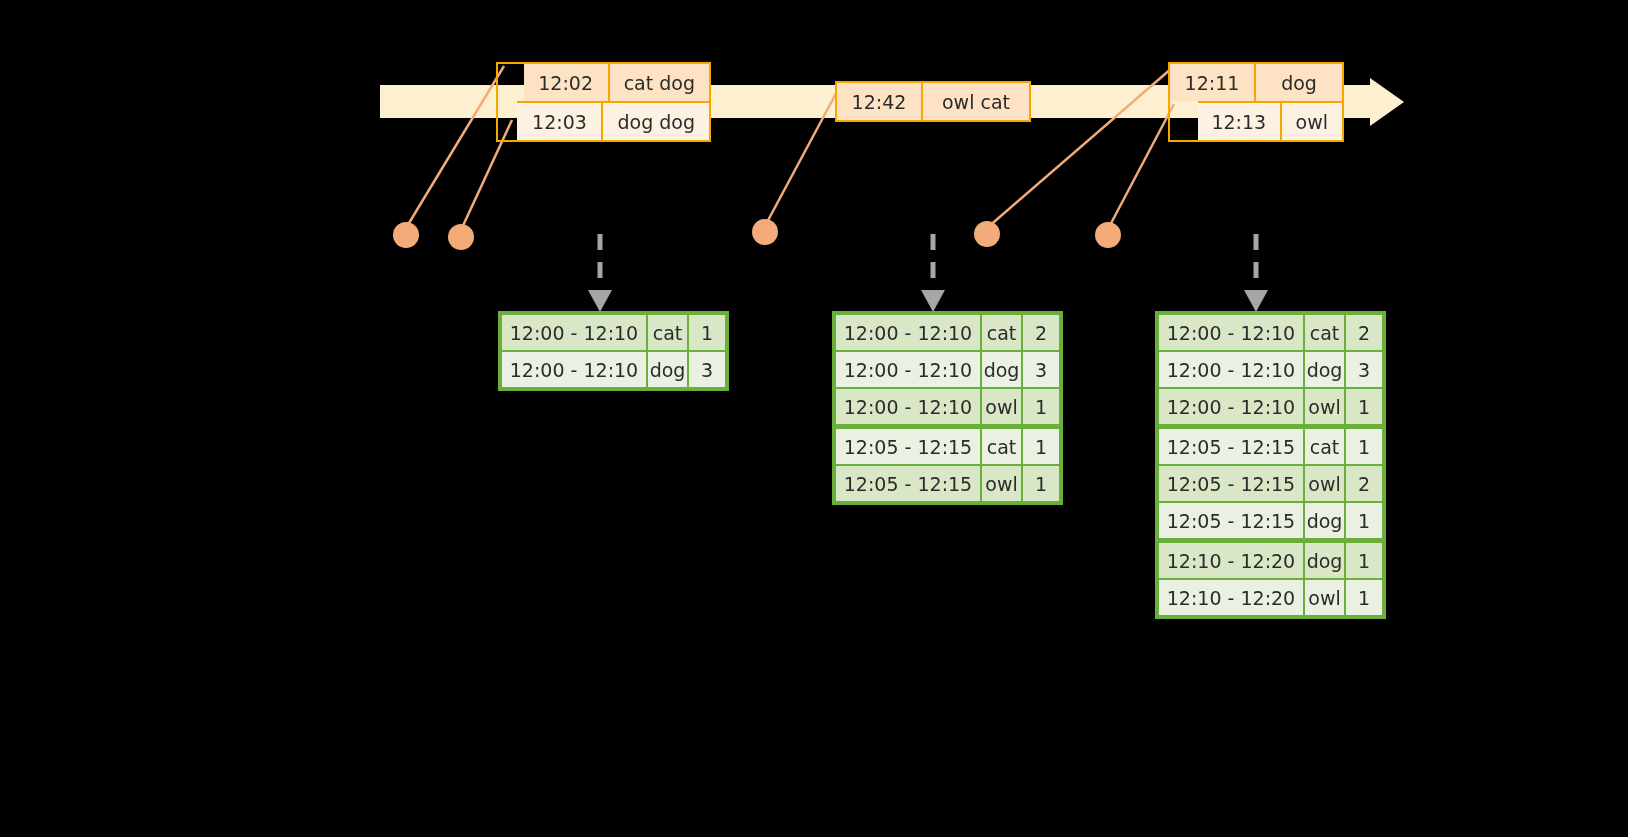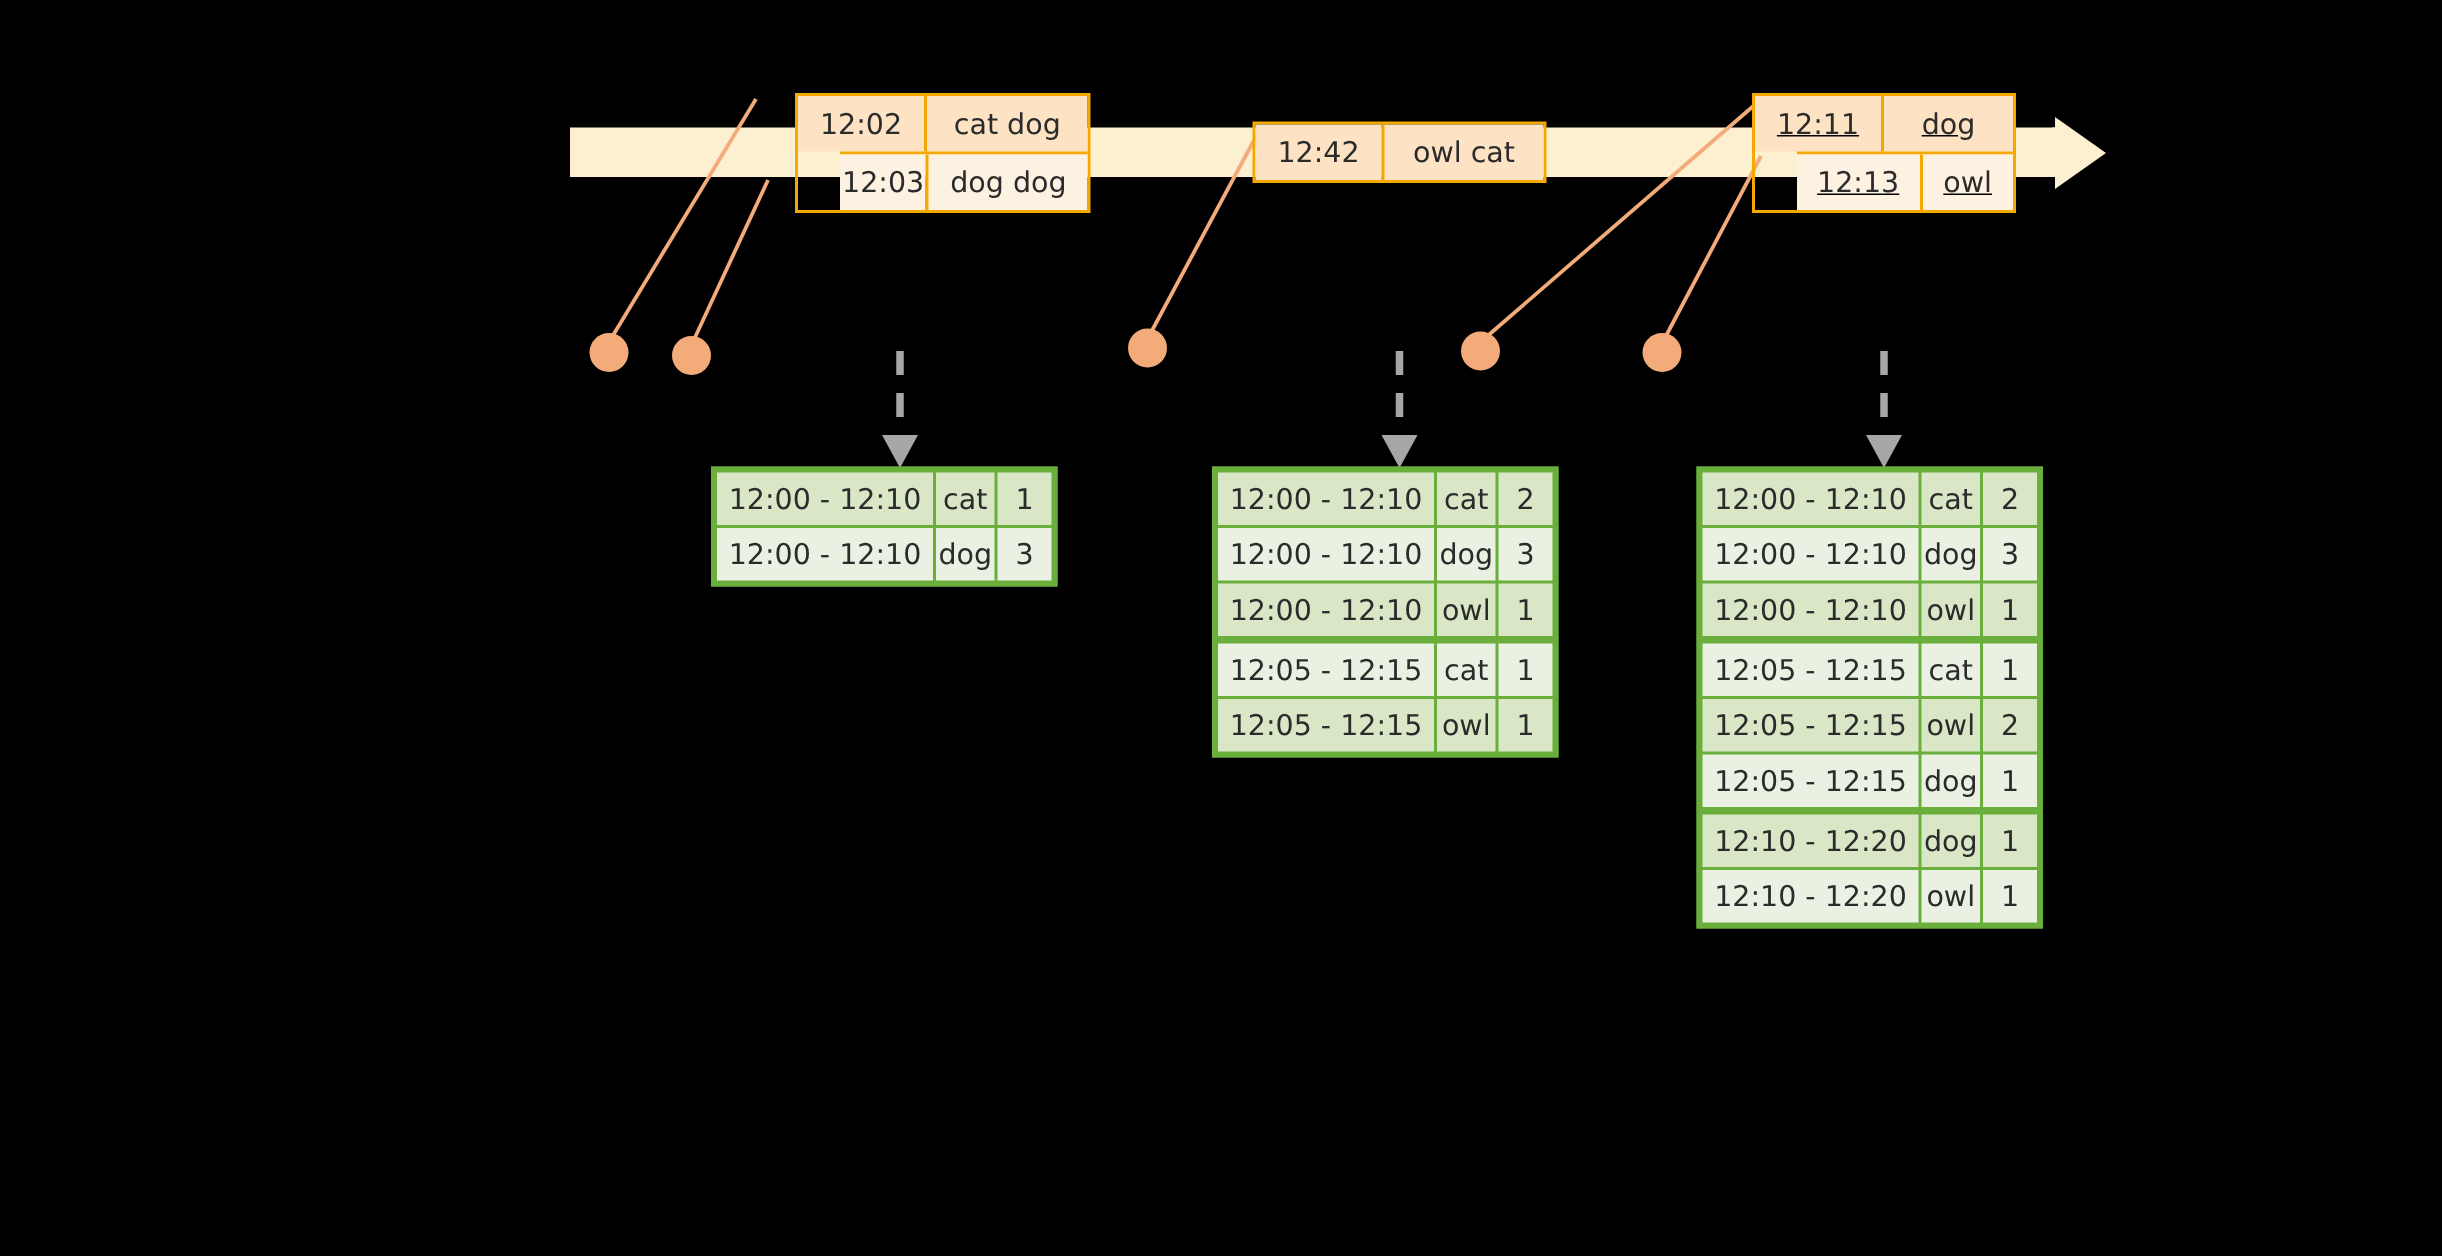--- a/index.html
+++ b/index.html
@@ -73,23 +73,23 @@
   }
   .evt-cell.time { width: 84px; }
   .evt-cell.words {
     flex: 1;
     border-left: 2px solid #f5a800;
     padding: 0 14px;
   }
   .shade-dark { background: #fde3c3; }
   .shade-light { background: #fdf2e2; }
 
-  #evt-a { left: 530px; top: 62px; width: 197px; }
+  #evt-a { left: 496px; top: 62px; width: 215px; align-items: flex-end; }
   #evt-b { left: 835px; top: 81px; width: 196px; }
-  #evt-c { left: 1168px; top: 62px; width: 176px; text-decoration: underline; }
+  #evt-c { left: 1168px; top: 62px; width: 176px; }
 
   
   .conn-dot {
     position: absolute;
     width: 26px; height: 26px;
     border-radius: 50%;
     background: #f2ab79;
   }
   .svg-layer {
     position: absolute;
@@ -101,20 +101,21 @@
   
   .gtable {
     position: absolute;
     border: 4px solid #6aae3c;
     box-sizing: border-box;
     background: #6aae3c;
     display: flex;
     flex-direction: column;
     gap: 2px;
     padding: 0px;
+    margin-left: 24px;
   }
   .grow {
     display: flex;
     height: 35px;
     gap: 2px;
   }
   .gcell {
     display: flex;
     align-items: center;
     justify-content: center;

